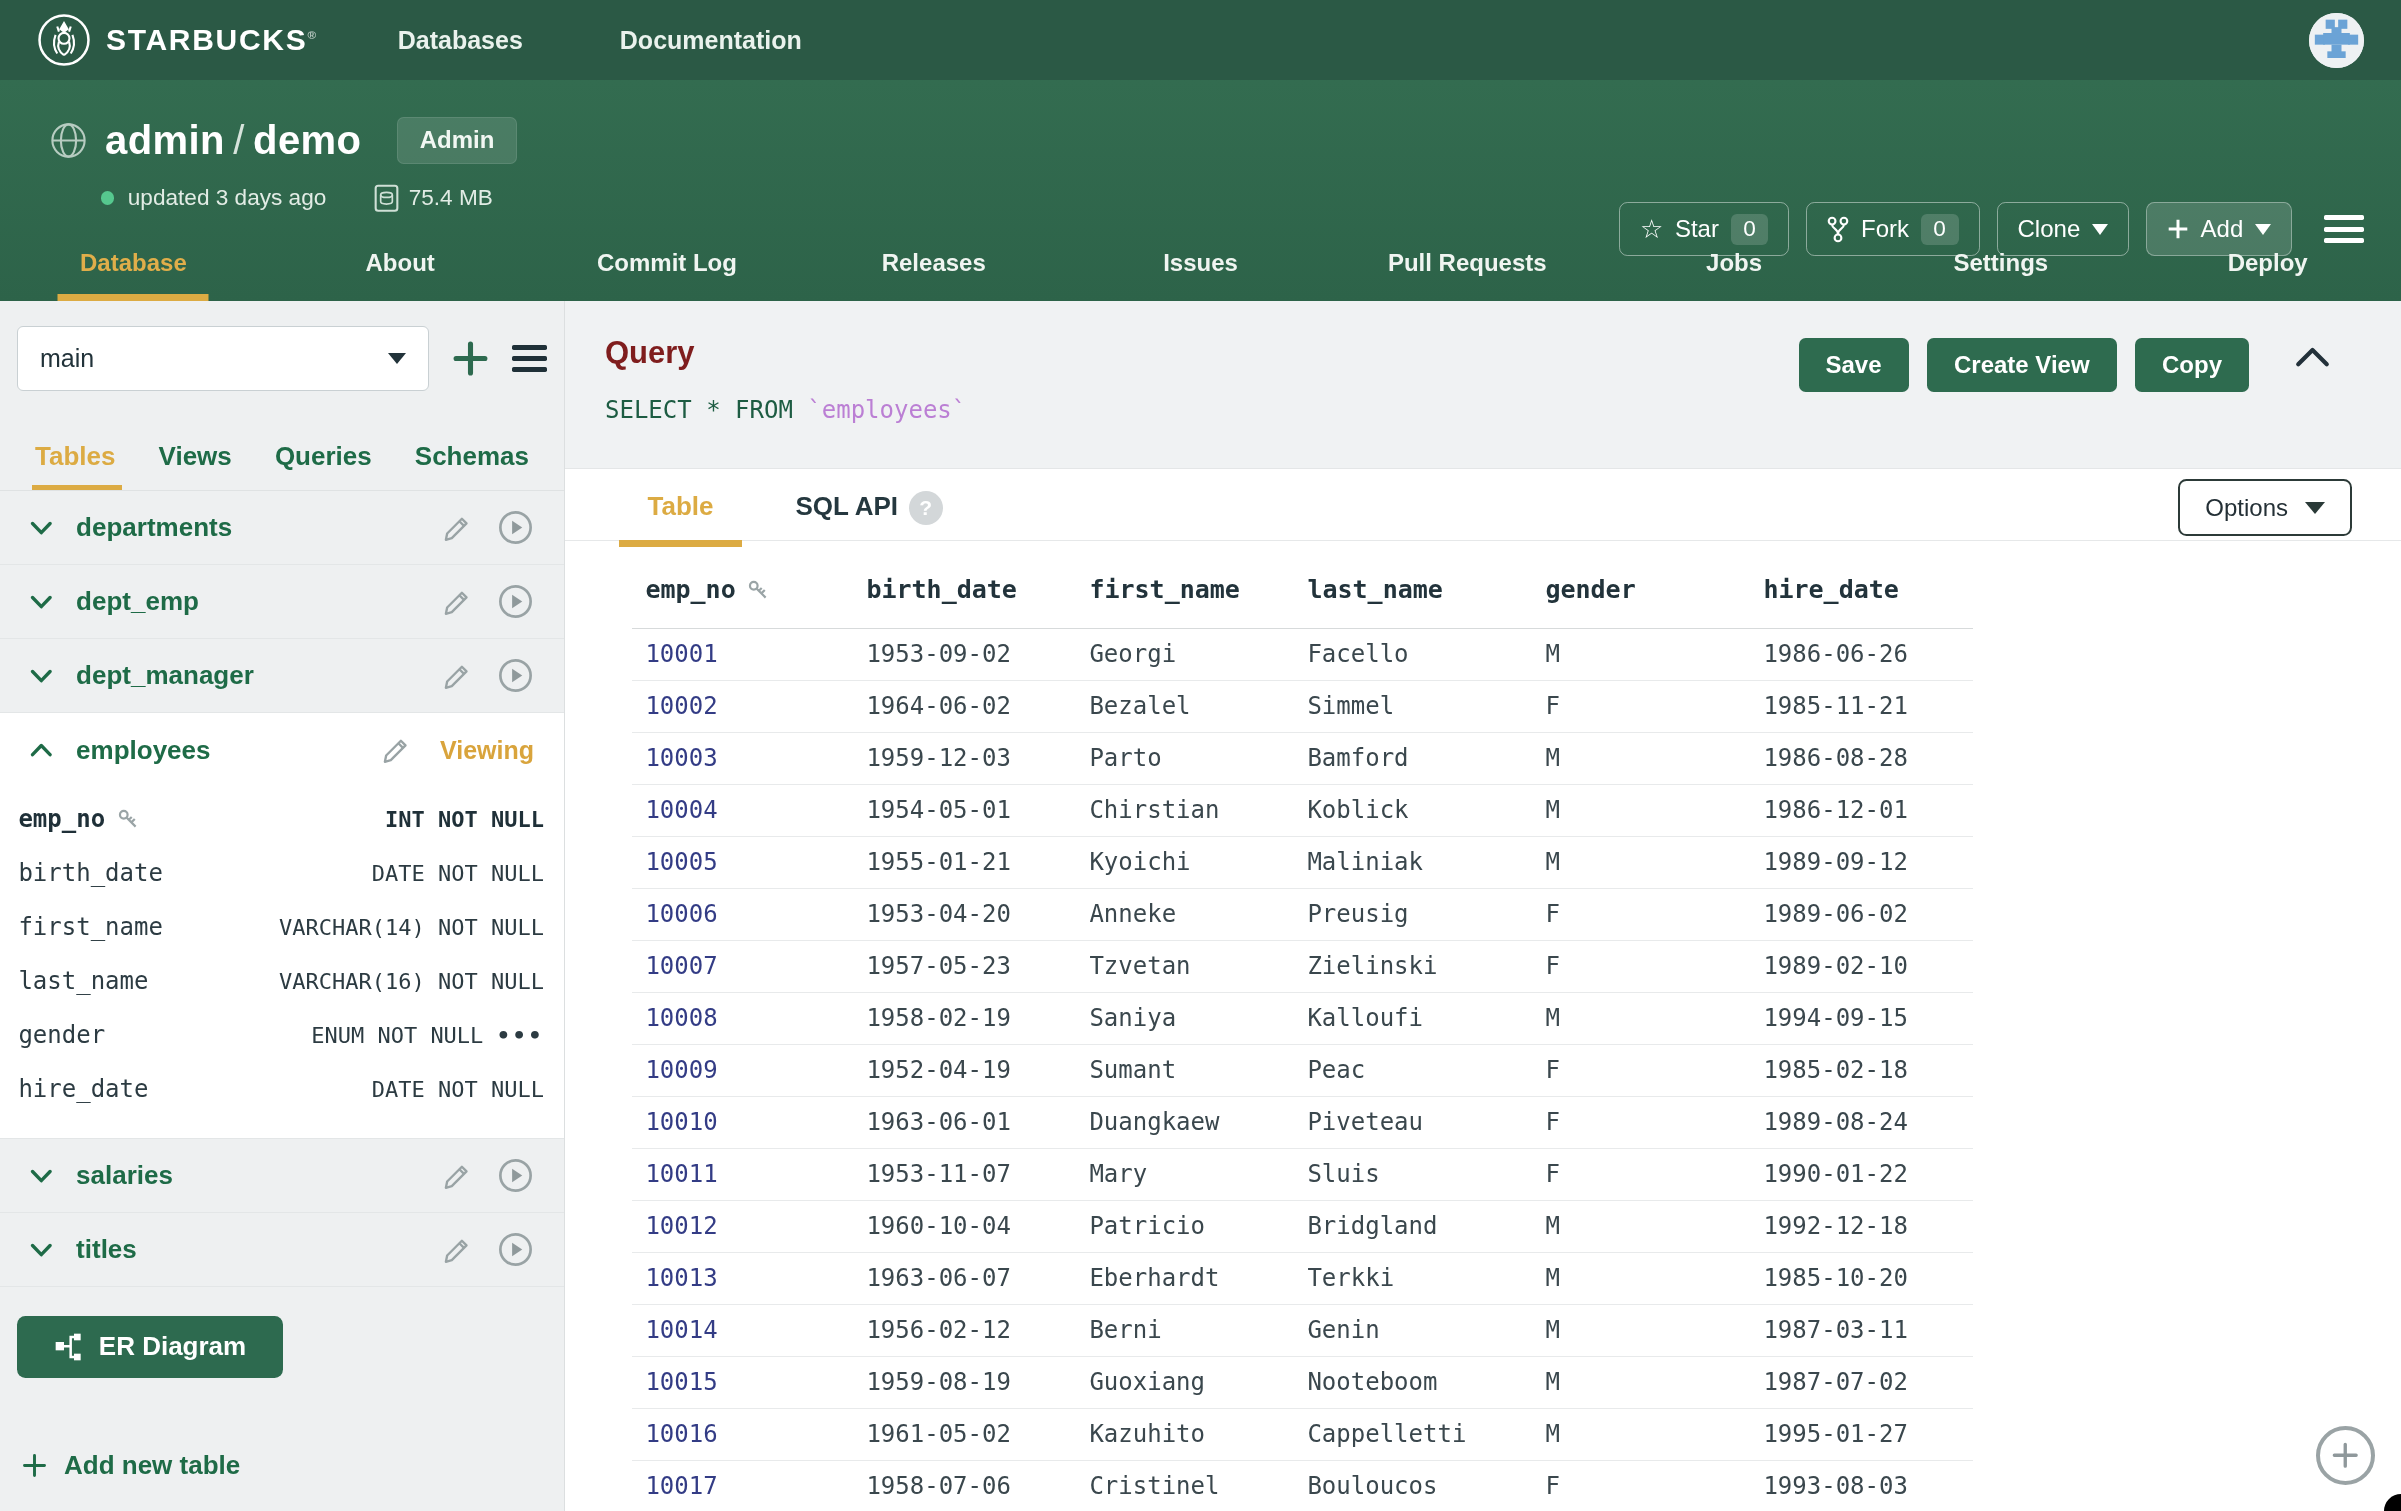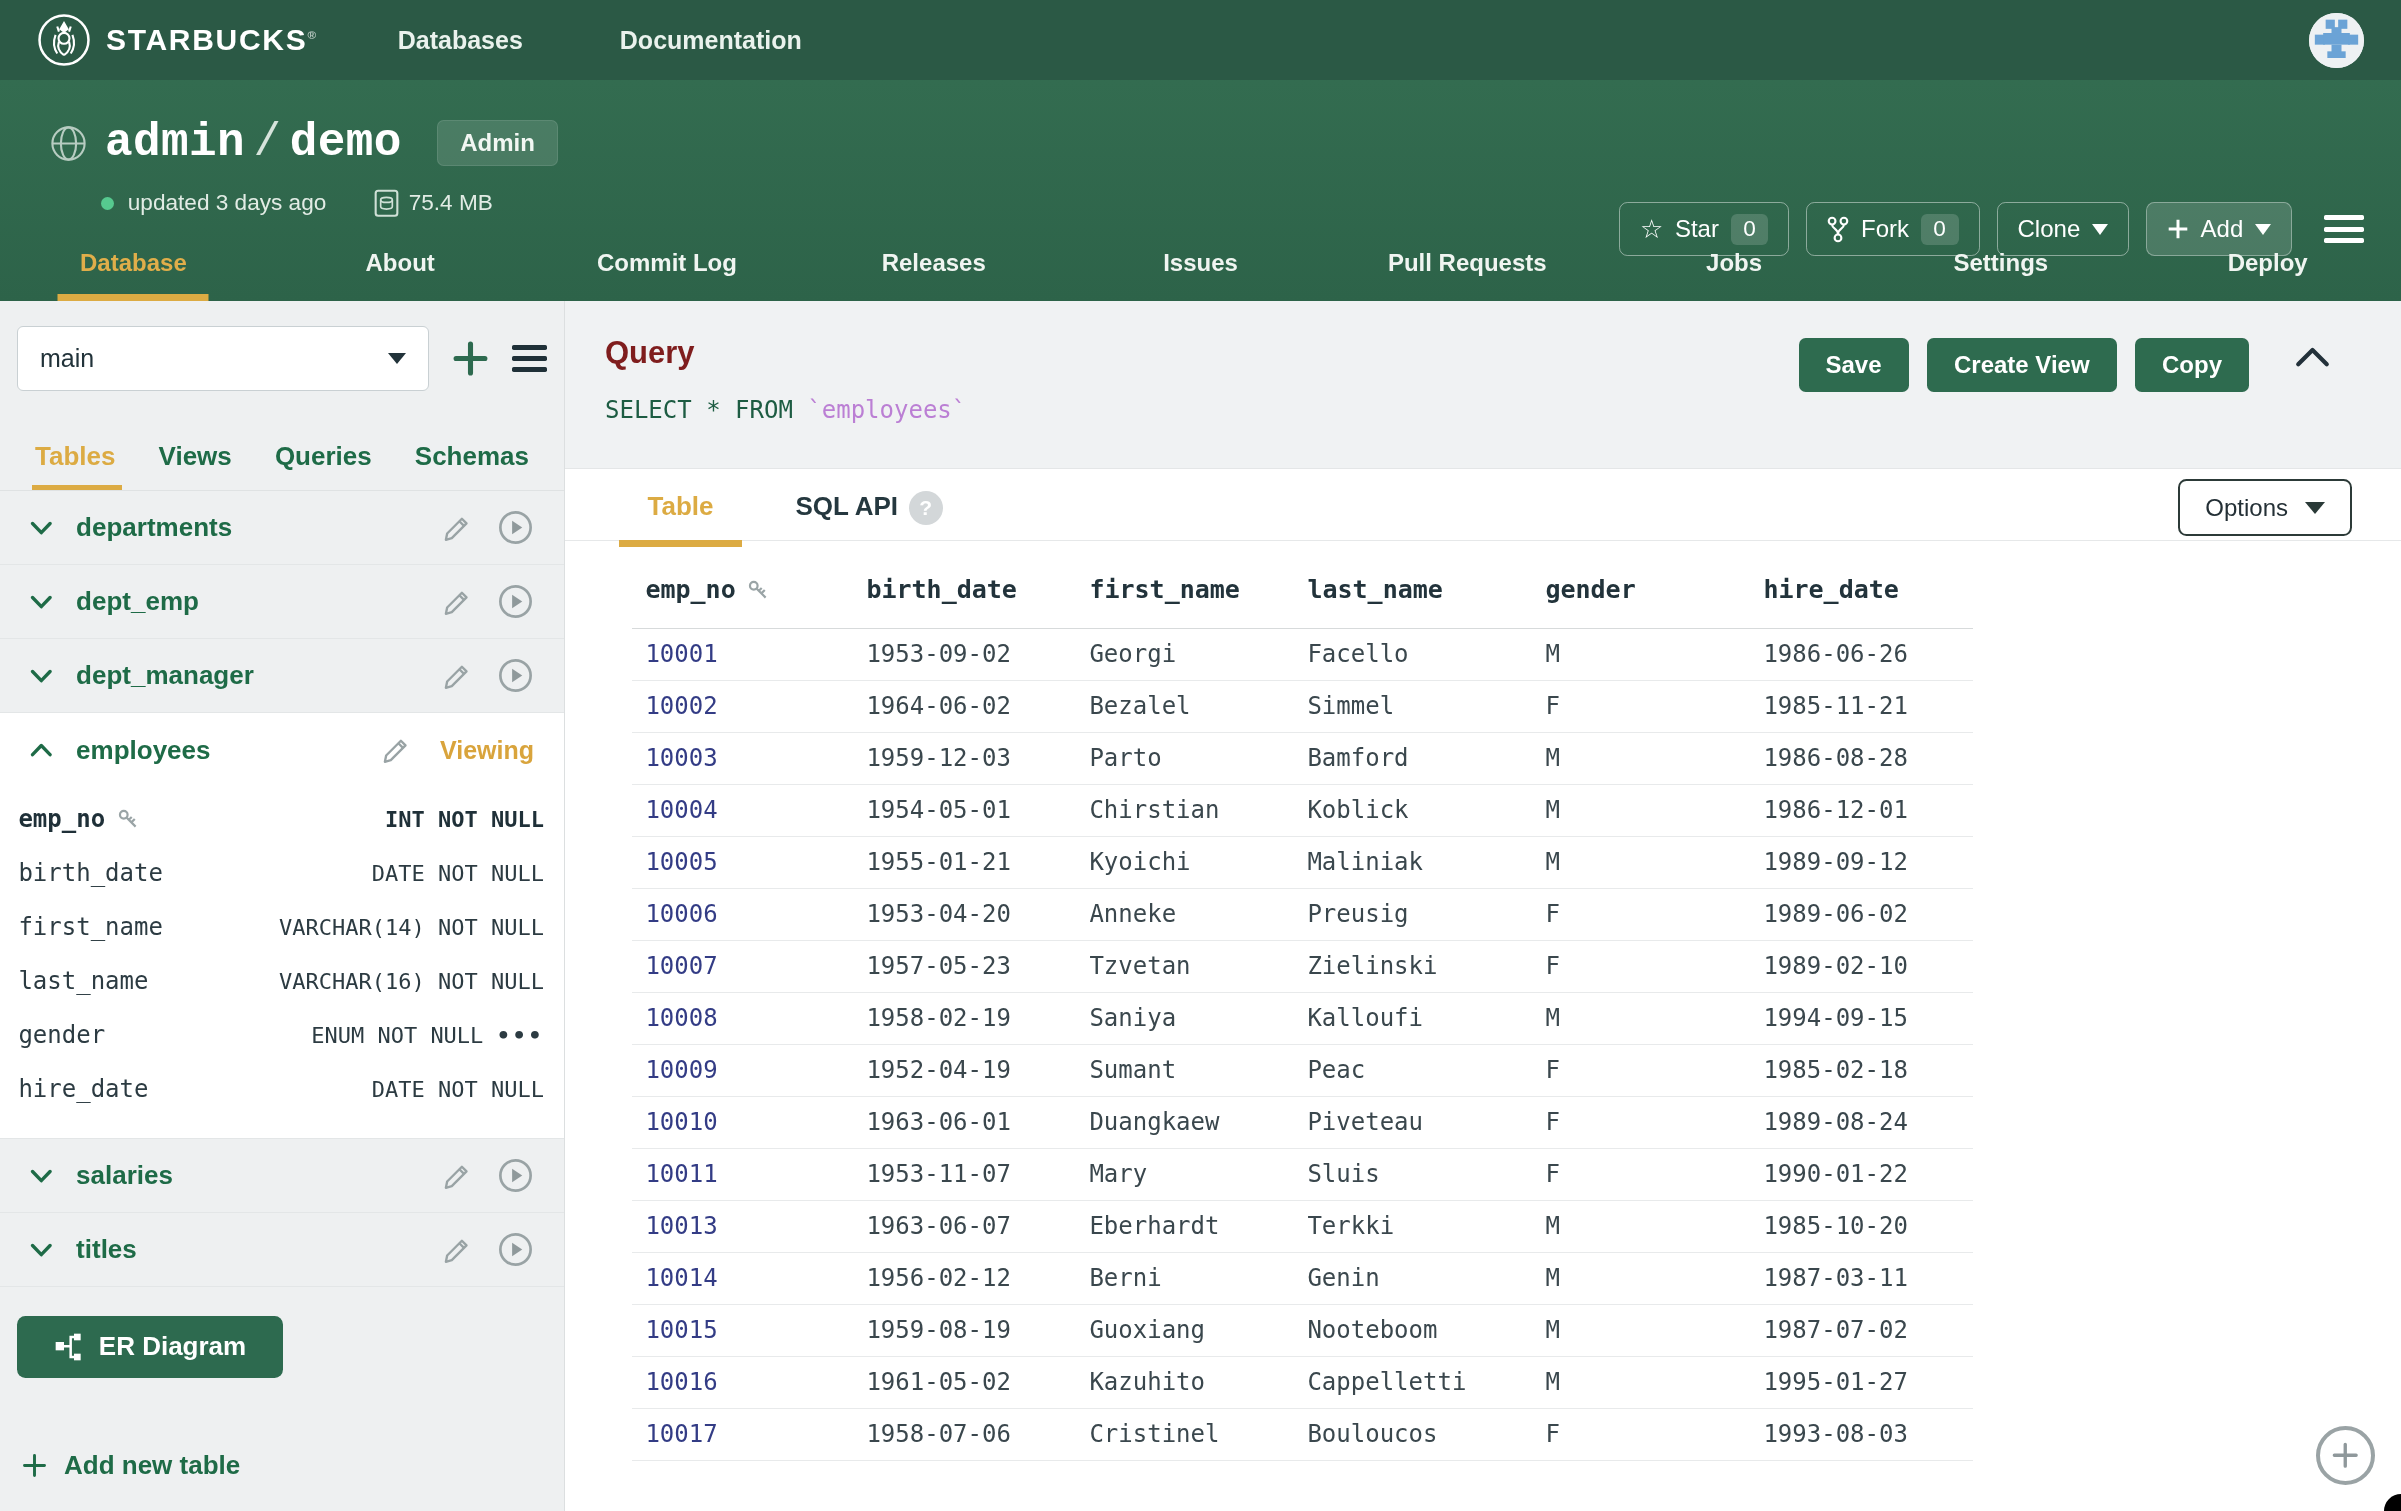--- a/index.html
+++ b/index.html
@@ -12,21 +12,21 @@
   .brand { color:#fff; font-size:30px; font-weight:bold; letter-spacing:1.7px; margin-left:15px; }
   .brand sup { font-size:11.7px; color:rgba(255,255,255,.65); }
   .topnav-links { display:flex; gap:97px; margin-left:80px; }
   .topnav-link { color:#eaf2ed; font-size:25px; font-weight:600; cursor:pointer; }
   .avatar { margin-left:auto; width:55px; height:55px; border-radius:50%; background:#eef1f3; overflow:hidden; }
 
   
   .hero { height:221px; background:linear-gradient(180deg,#336c50 0%,#2d6349 100%); position:relative; color:#fff; }
   .hero-title-row { display:flex; align-items:center; gap:17px; padding:37px 0 0 49px; }
   .globe { width:39px; height:39px; opacity:.8; }
-  .repo-title { font-size:46px; font-weight:600; letter-spacing:0.4px;font-family:Liberation Mono, monospace; }
+  .repo-title { font-size:40px; font-weight:600; letter-spacing:0.4px; }
   .repo-title .sep { margin:0 8.4px; font-weight:400; color:#d7e4dc; }
   .badge { margin-left:18.4px; font-size:24px; font-weight:600; color:#f2f7f3;
     background:rgba(255,255,255,.12); border:0.8px solid rgba(255,255,255,.10);
     border-radius:6.7px; padding:8.4px 22px; }
   .hero-meta { display:flex; align-items:center; gap:13.4px; margin:20px 0 0 101px; font-size:22.6px; color:#e2ece5;text-align:right; }
   .dot { width:13.4px; height:13.4px; border-radius:50%; background:#56c98f; }
   .meta-size { display:flex; align-items:center; gap:10px; margin-left:34px; }
   .hero-actions { position:absolute; top:122px; right:37px; display:flex; align-items:center; gap:17px; }
   .hbtn { display:flex; align-items:center; gap:11.7px; height:54px; padding:0 20px;
     border:1.7px solid rgba(255,255,255,.45); border-radius:8.4px; color:#fff; font-size:24px; cursor:pointer; }
@@ -534,20 +534,28 @@
           </tr>
           <tr>
             <td class="link">10011</td>
             <td class="">1953-11-07</td>
             <td class="">Mary</td>
             <td class="">Sluis</td>
             <td class="">F</td>
             <td class="">1990-01-22</td>
           </tr>
           <tr>
+            <td class="link">10012</td>
+            <td class="">1960-10-04</td>
+            <td class="">Patricio</td>
+            <td class="">Bridgland</td>
+            <td class="">M</td>
+            <td class="">1992-12-18</td>
+          </tr>
+          <tr>
             <td class="link">10013</td>
             <td class="">1963-06-07</td>
             <td class="">Eberhardt</td>
             <td class="">Terkki</td>
             <td class="">M</td>
             <td class="">1985-10-20</td>
           </tr>
           <tr>
             <td class="link">10014</td>
             <td class="">1956-02-12</td>

